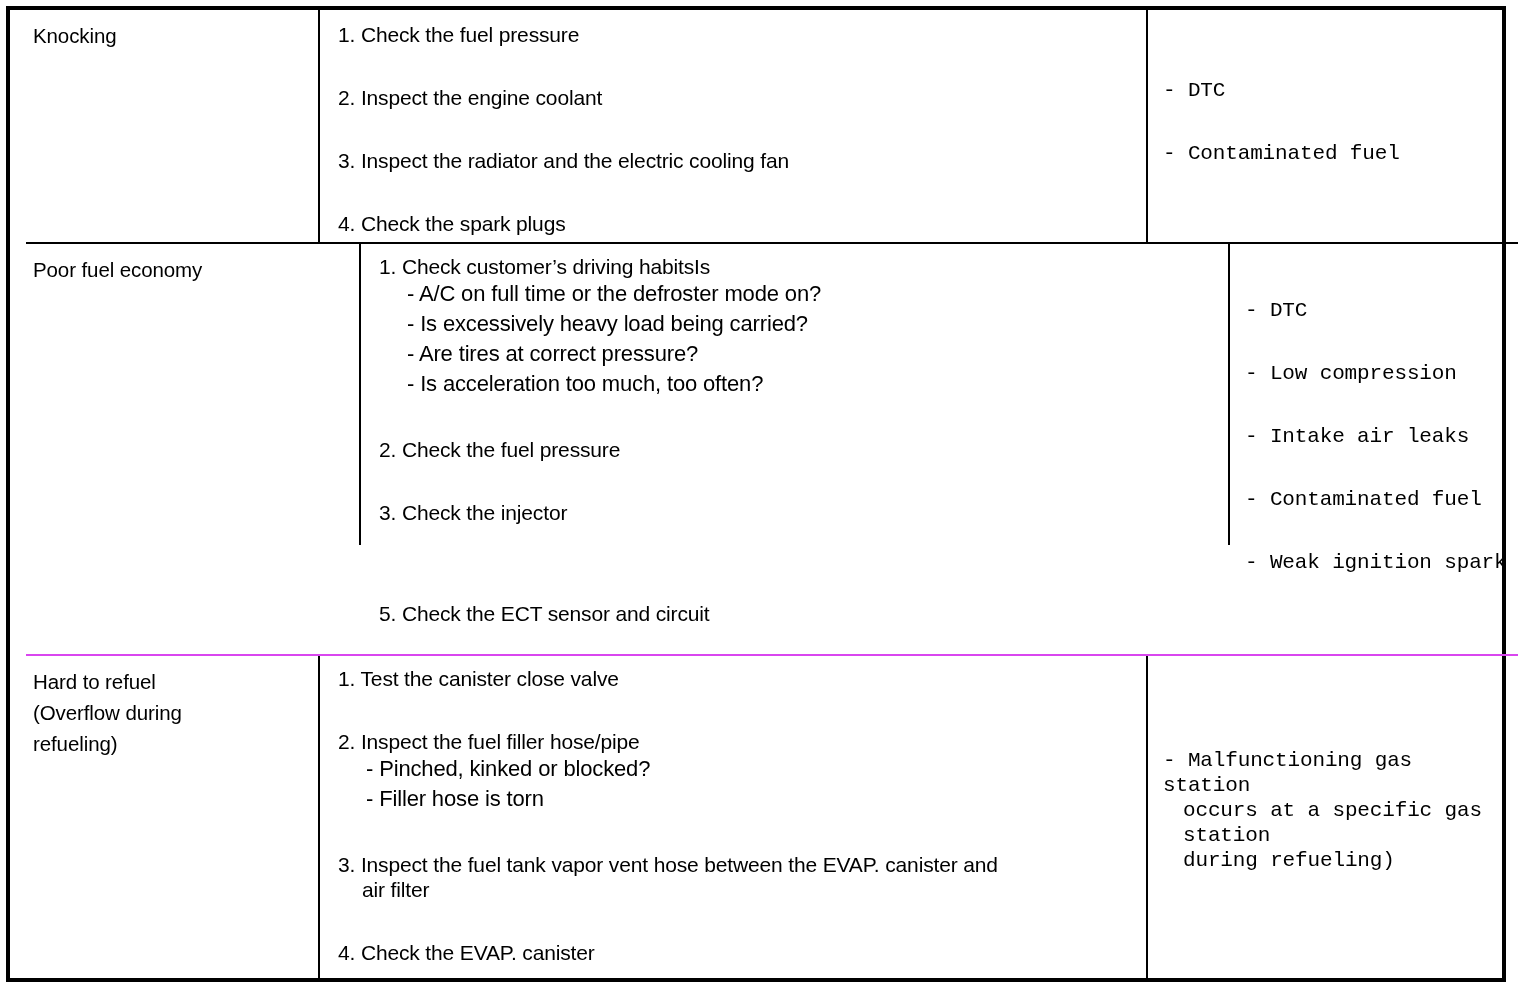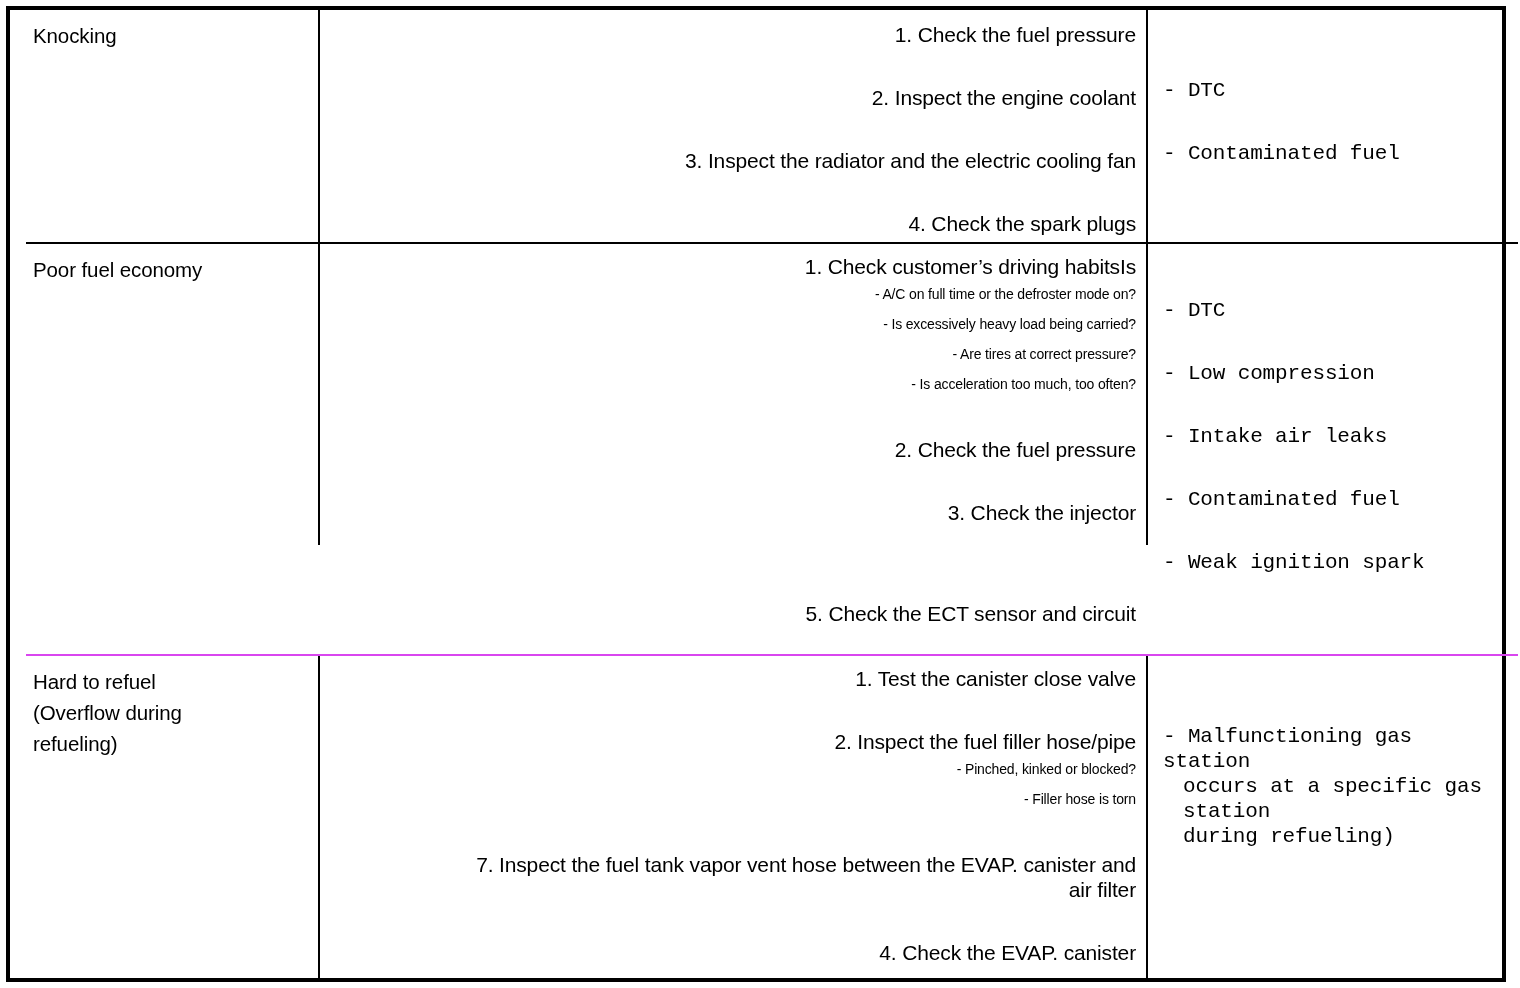--- a/index.html
+++ b/index.html
@@ -42,40 +42,39 @@
 
   
   .trow {
     position: absolute;
     left: 16px;
     width: 100%;
     display: flex;
     flex-direction: row;
   }
   .trow-1 { top: 0px;   height: 232px; }
-  .trow-2 { top: 232px; height: 303px; border-top: 2px solid #000000; }
+  .trow-2 { top: 232px; height: 303px; border-top: 2px solid #000000; gap: 41px; }
   .trow-3 { top: 644px; height: 328px; border-top: 2px solid #d946ef; }
 
   
   .cell {
     position: relative;
     height: 100%;
     padding: 0;
   }
   .cell-symptom {
     width: 292px;
     flex: 0 0 292px;
     padding: 10px 6px 6px 7px;
   }
   .cell-inspection {
     width: 828px;
     flex: 0 0 828px;
     border-left: 2px solid #000000;
     padding: 10px 10px 6px 10px;
-    text-align: right;
   }
   .cell-cause {
     flex: 1 1 auto;
     border-left: 2px solid #000000;
     padding: 10px 10px 6px 11px;
     font-family: Liberation Mono, monospace;
   }
 
   
   .sym-text {
@@ -98,42 +97,42 @@
     line-height: 25px;
     letter-spacing: -0.15px;
     text-indent: 0;
   }
   .step-wrap .cont {
     display: block;
     padding-left: 24px;
   }
 
   .substep {
-    font-size: 14px;
+    font-size: 22px;
     line-height: 30px;
     letter-spacing: -0.15px;
     padding-left: 36px;
   }
 
   .cause-item {
     font-size: 21px;
     line-height: 25px;
     letter-spacing: -0.15px;
     padding-left: 4px;
   }
   .cause-item .cont {
     display: block;
     padding-left: 20px;
   }
   .gap-xl { height: 38px; }
 
   .r1-ins .lead { padding-top: 2px; }
   .r1-cause { padding-top: 68px; }
   .r2-cause { padding-top: 54px; }
-  .r3-cause { padding-top: 68px; }
+  .r3-cause { padding-top: 92px; }
   .r3-sym   { padding-top: 10px; }
 </style>
 </head>
 <body>
 
 <div class="sheet">
   <div class="troubleshoot-table">
     <div class="table-inner">
 
       <div class="trow trow-1">
@@ -202,21 +201,21 @@
         </div>
 
         <div class="cell cell-inspection">
           <div class="step">1. Test the canister close valve</div>
           <div class="gap-xl"></div>
           <div class="step">2. Inspect the fuel filler hose/pipe</div>
           <div class="substep">- Pinched, kinked or blocked?</div>
           <div class="substep">- Filler hose is torn</div>
           <div class="gap-xl"></div>
           <div class="step-wrap">
-            <span>7. Inspect the fuel tank vapor vent hose between the EVAP. canister and</span>
+            <span>3. Inspect the fuel tank vapor vent hose between the EVAP. canister and</span>
             <span class="cont">air filter</span>
           </div>
           <div class="gap-xl"></div>
           <div class="step">4. Check the EVAP. canister</div>
         </div>
 
         <div class="cell cell-cause r3-cause">
           <div class="cause-item">
             <span>- Malfunctioning gas station</span>
             <span class="cont">occurs at a specific gas station</span>

